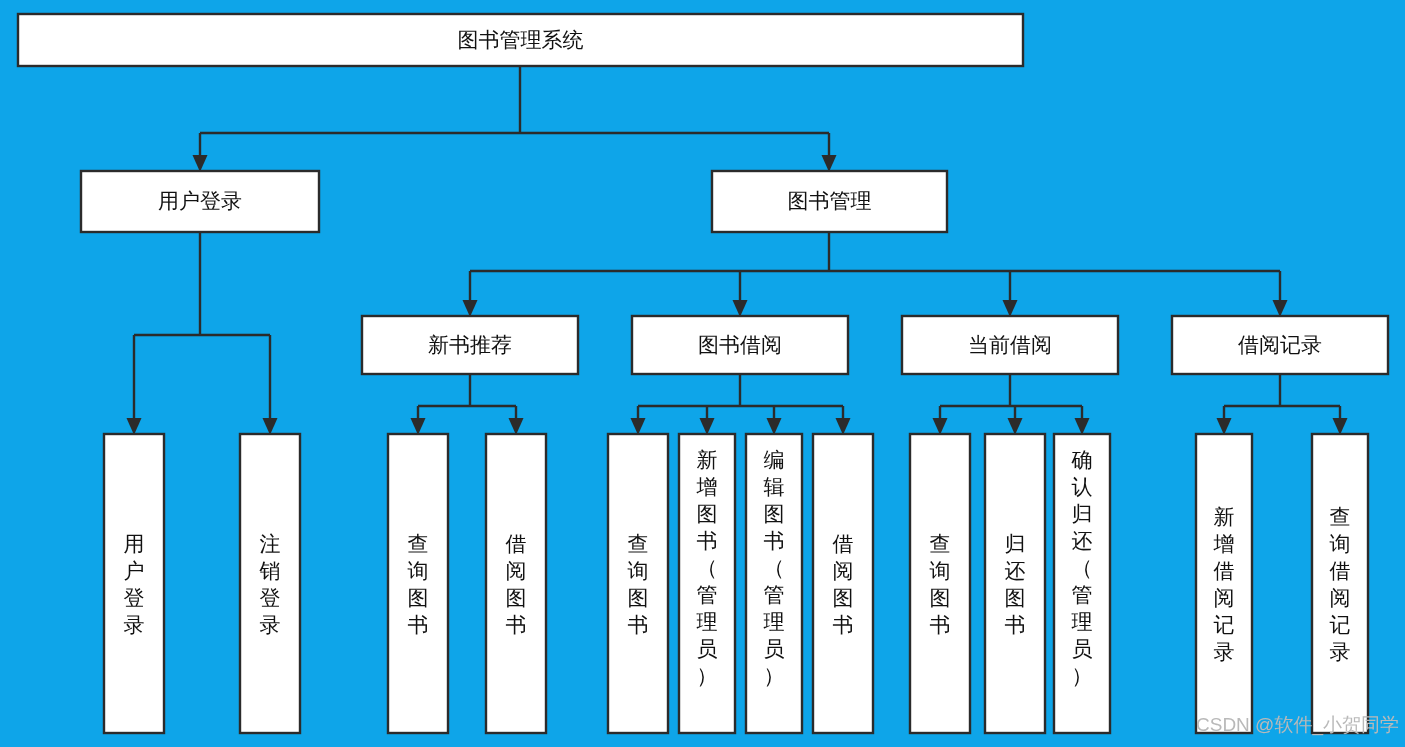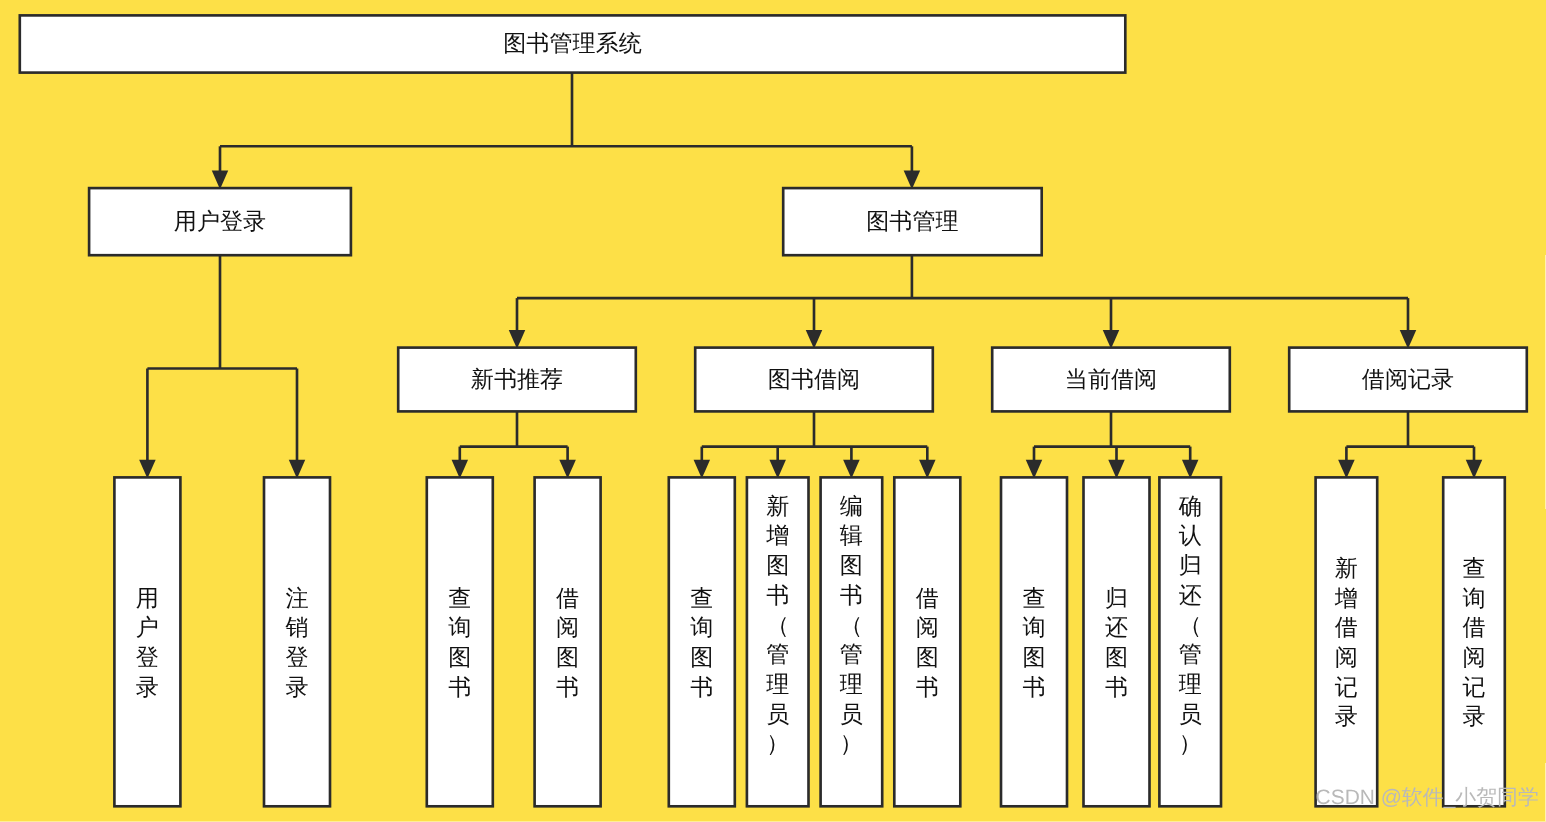--- a/index.html
+++ b/index.html
@@ -11,21 +11,21 @@
   body {
     width: 1405px;
     height: 747px;
     overflow: hidden;
     font-family: "Liberation Sans", "DejaVu Sans", sans-serif;
   }
   #diagram-root {
     position: relative;
     width: 1405px;
     height: 747px;
-    background: #fde047;
+    background: #0ea5e9;
   }
   svg#flowchart {
     position: absolute;
     left: 0;
     top: 0;
     width: 1405px;
     height: 747px;
     display: block;
   }
   .node-rect {

